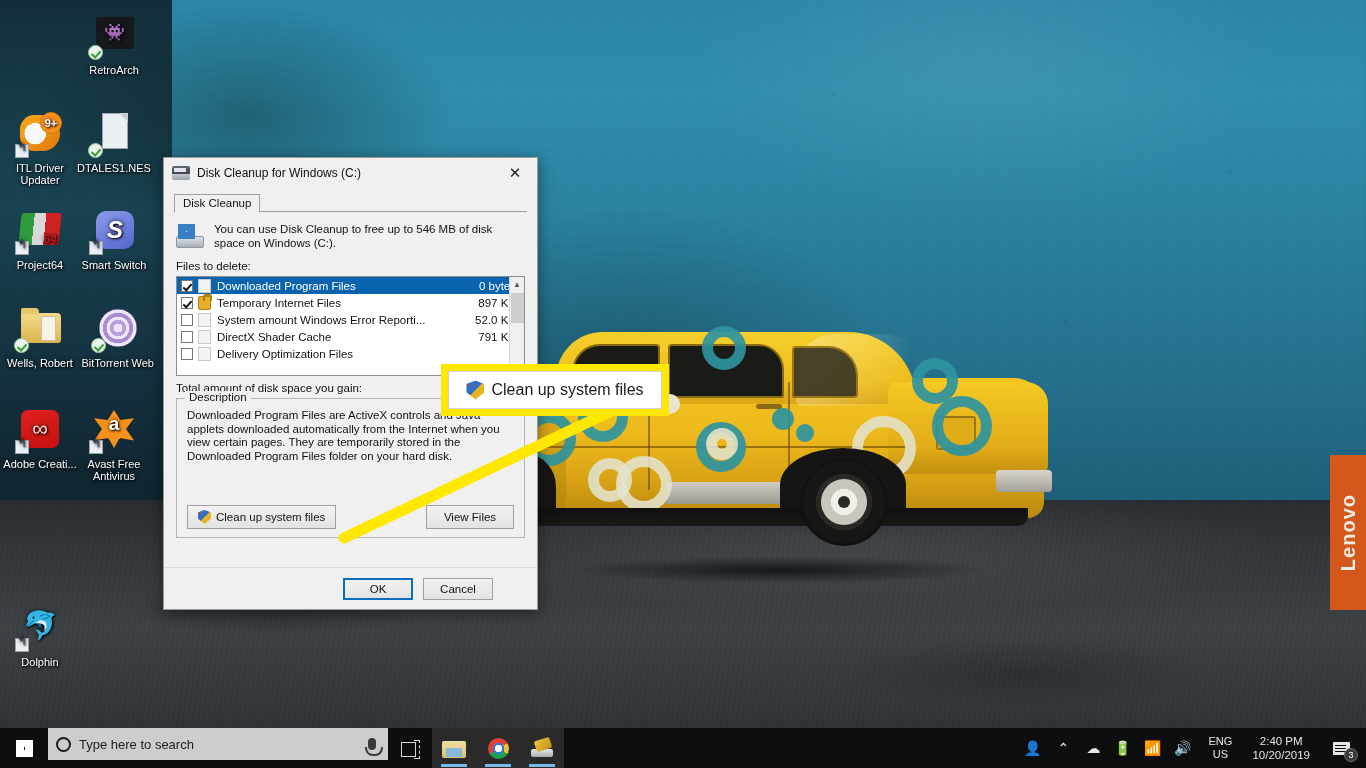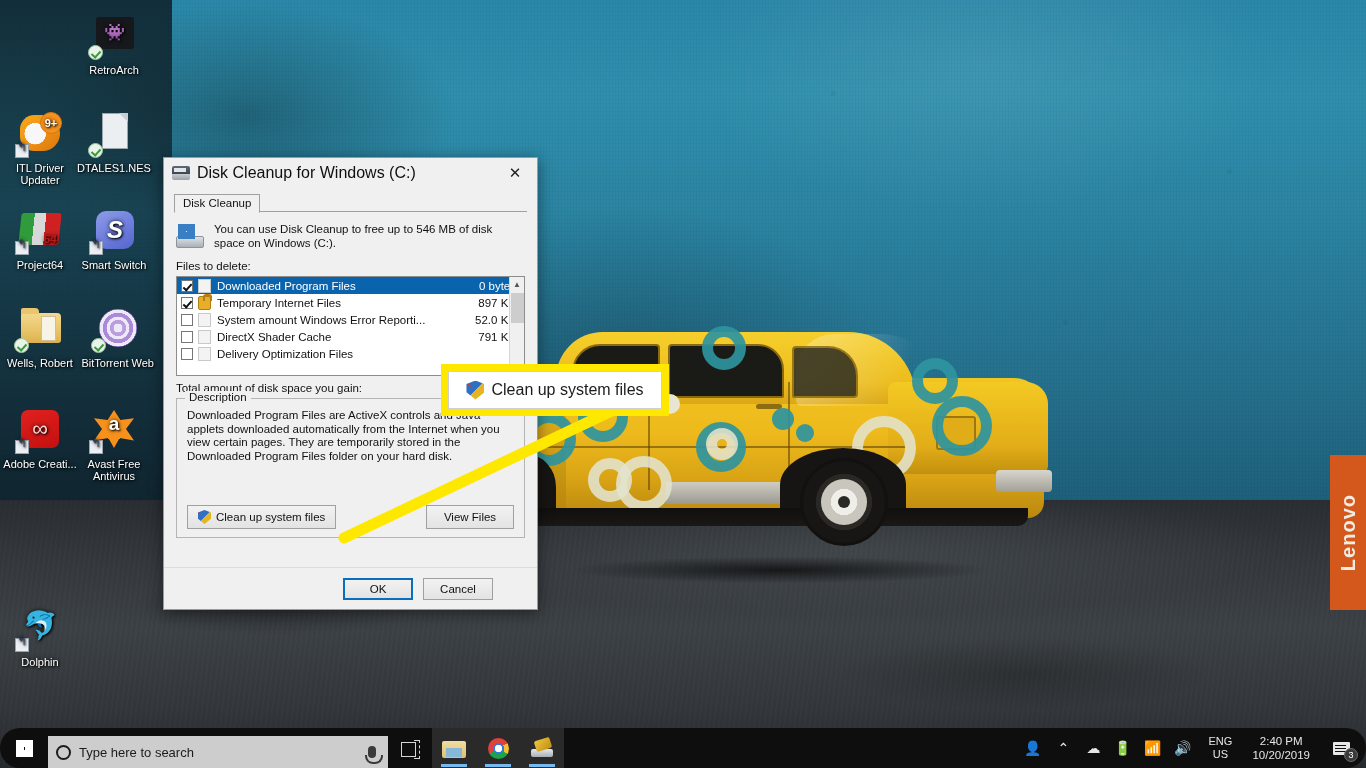--- a/index.html
+++ b/index.html
@@ -297,21 +297,21 @@
   }
   .title-ico{
     width:18px; height:14px; margin-right:7px; position:relative;
     background: linear-gradient(180deg,#5f6a74 0%, #3e4750 55%, #c9cdd2 56%, #9aa1a8 100%);
     border-radius:2px;
   }
   .title-ico::after{
     content:""; position:absolute; left:2px; top:2px; width:12px; height:4px;
     background:#e2e6ea;
   }
-  #dlg-title .txt{ font-size:16px; color:#101010; }
+  #dlg-title .txt{ font-size:12px; color:#101010; }
   #dlg-close{
     position:absolute; right:0; top:0; width:44px; height:30px;
     display:flex; align-items:center; justify-content:center;
     font-size:15px; color:#202020; cursor:default;
   }
   #dlg-body{ padding:0 0 0 0; }
   #tabstrip{
     margin:4px 10px 0 10px; border-bottom:1px solid #a0a0a0; height:20px; position:relative;
   }
   .tab{
@@ -431,21 +431,21 @@
   #callout-inner .lbl{ font-size:16px; color:#1b1b1b; }
   #callout-inner .shield{ width:18px; height:19px; }
   #pointer-line{
     position:absolute; left:330px; top:380px; width:340px; height:170px; z-index:25;
     pointer-events:none;
   }
 
   
   #taskbar{
     position:absolute; left:0; bottom:0; width:1366px; height:40px;
-    background:#0e0e0e; display:flex; align-items:flex-end;border-radius:20px;
+    background:#0e0e0e; display:flex; align-items:flex-start;
   }
   #start-btn{
     width:48px; height:40px; display:flex; align-items:center; justify-content:center;
   }
   .winlogo{
     width:17px; height:17px;
     background:
       linear-gradient(90deg,#fff 0 45%, rgba(0,0,0,0) 45% 55%, #fff 55% 100%),
       linear-gradient(180deg,#fff 0 44%, rgba(0,0,0,0) 44% 56%, #fff 56% 100%);
   }

